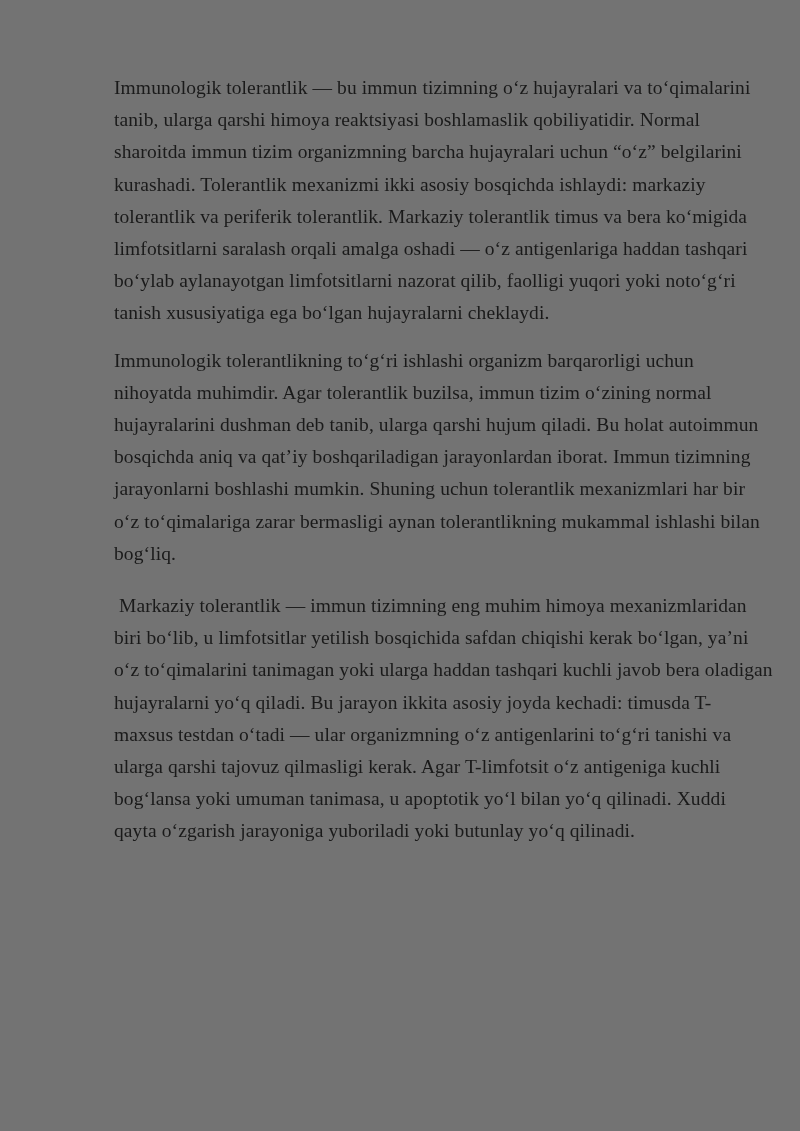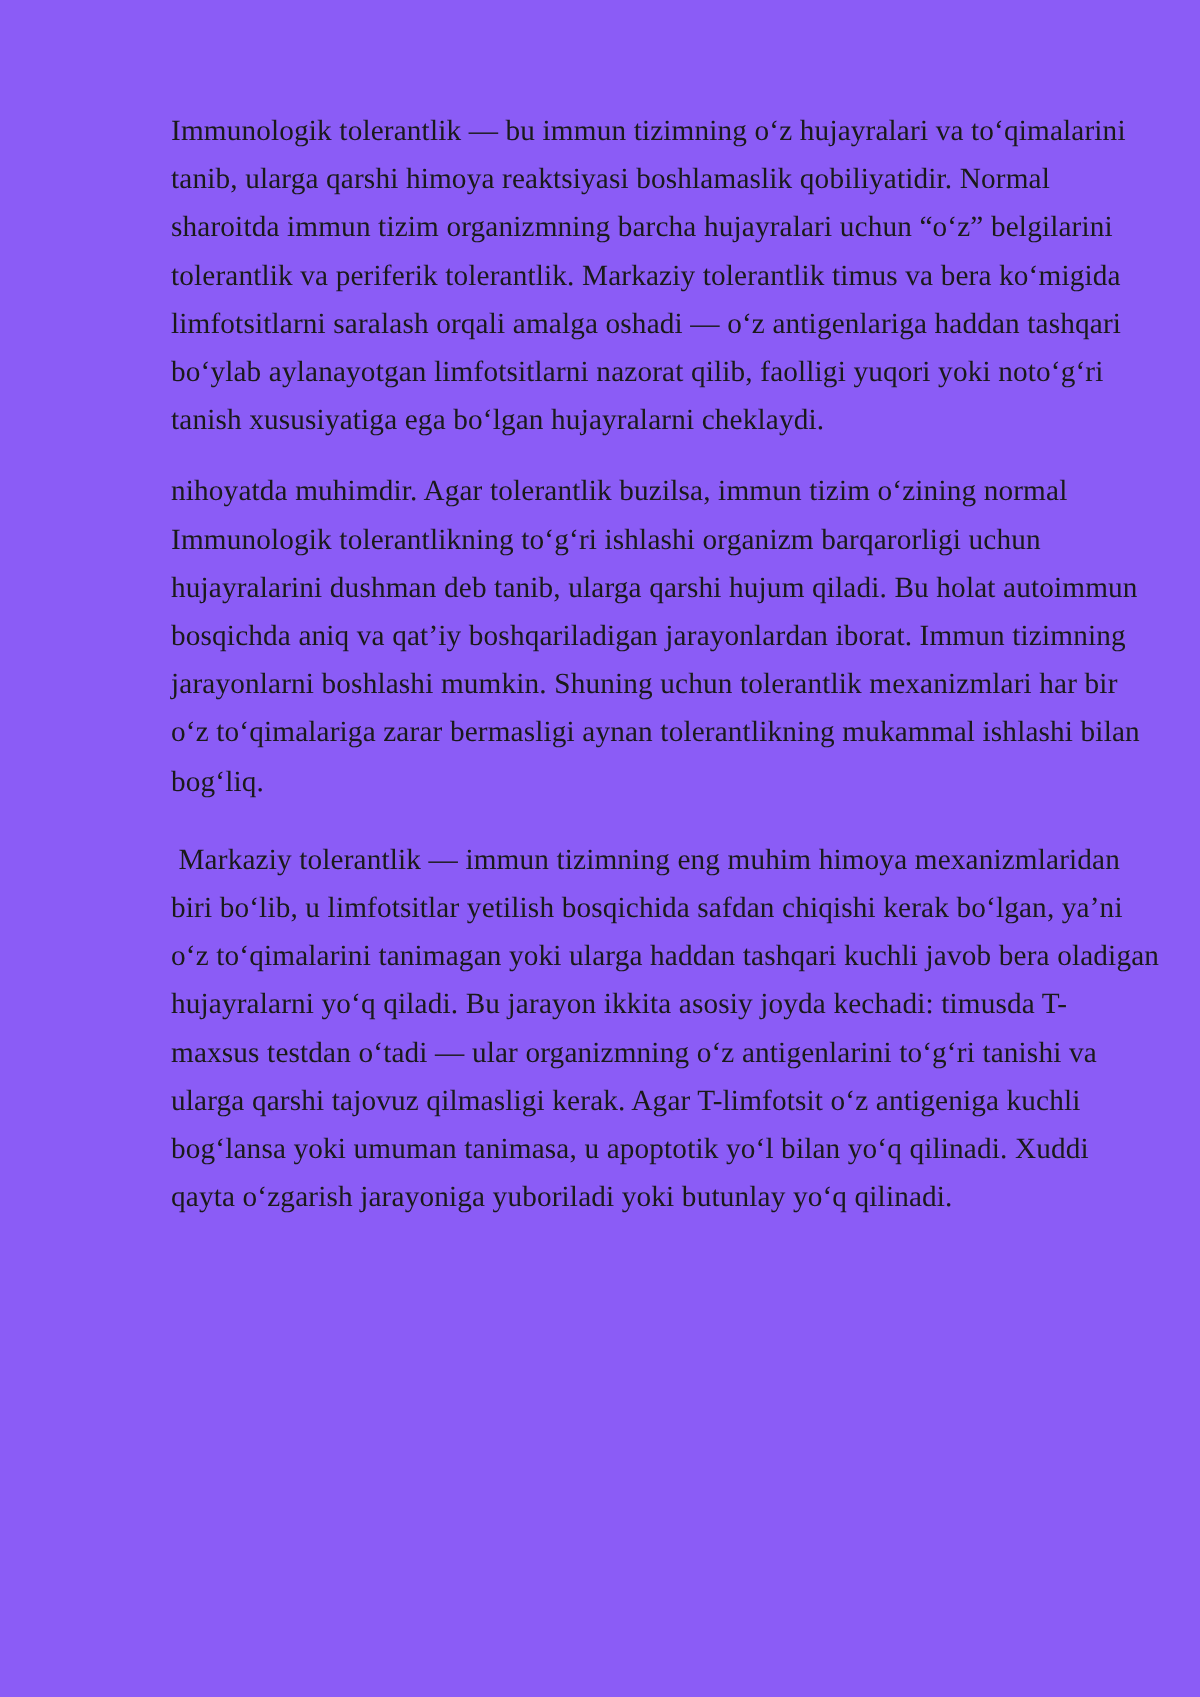--- a/index.html
+++ b/index.html
@@ -14,21 +14,21 @@
     font-family: "Liberation Serif", "DejaVu Serif", serif;
     color: #1a1a1a;
     overflow: hidden;
   }
   .page {
     position: absolute;
     left: 0;
     top: 0;
     width: 800px;
     height: 1131px;
-    background: #8b5cf6;
+    background: #737373;
   }
   .text-block {
     position: absolute;
     left: 114px;
     top: 72px;
     width: 640px;
   }
   .para {
     margin: 0 0 15px 0;
   }
@@ -46,29 +46,30 @@
 </head>
 <body>
 
 <div class="page">
   <div class="text-block">
 
     <div class="para">
       <div class="line">Immunologik tolerantlik — bu immun tizimning o‘z hujayralari va to‘qimalarini</div>
       <div class="line">tanib, ularga qarshi himoya reaktsiyasi boshlamaslik qobiliyatidir. Normal</div>
       <div class="line">sharoitda immun tizim organizmning barcha hujayralari uchun “o‘z” belgilarini</div>
+      <div class="line">kurashadi. Tolerantlik mexanizmi ikki asosiy bosqichda ishlaydi: markaziy</div>
       <div class="line">tolerantlik va periferik tolerantlik. Markaziy tolerantlik timus va bera ko‘migida</div>
       <div class="line">limfotsitlarni saralash orqali amalga oshadi — o‘z antigenlariga haddan tashqari</div>
       <div class="line">bo‘ylab aylanayotgan limfotsitlarni nazorat qilib, faolligi yuqori yoki noto‘g‘ri</div>
       <div class="line">tanish xususiyatiga ega bo‘lgan hujayralarni cheklaydi.</div>
     </div>
 
     <div class="para gap-large">
+      <div class="line">Immunologik tolerantlikning to‘g‘ri ishlashi organizm barqarorligi uchun</div>
       <div class="line">nihoyatda muhimdir. Agar tolerantlik buzilsa, immun tizim o‘zining normal</div>
-      <div class="line">Immunologik tolerantlikning to‘g‘ri ishlashi organizm barqarorligi uchun</div>
       <div class="line">hujayralarini dushman deb tanib, ularga qarshi hujum qiladi. Bu holat autoimmun</div>
       <div class="line">bosqichda aniq va qat’iy boshqariladigan jarayonlardan iborat. Immun tizimning</div>
       <div class="line">jarayonlarni boshlashi mumkin. Shuning uchun tolerantlik mexanizmlari har bir</div>
       <div class="line">o‘z to‘qimalariga zarar bermasligi aynan tolerantlikning mukammal ishlashi bilan</div>
       <div class="line">bog‘liq.</div>
     </div>
 
     <div class="para">
       <div class="line"> Markaziy tolerantlik — immun tizimning eng muhim himoya mexanizmlaridan</div>
       <div class="line">biri bo‘lib, u limfotsitlar yetilish bosqichida safdan chiqishi kerak bo‘lgan, ya’ni</div>

